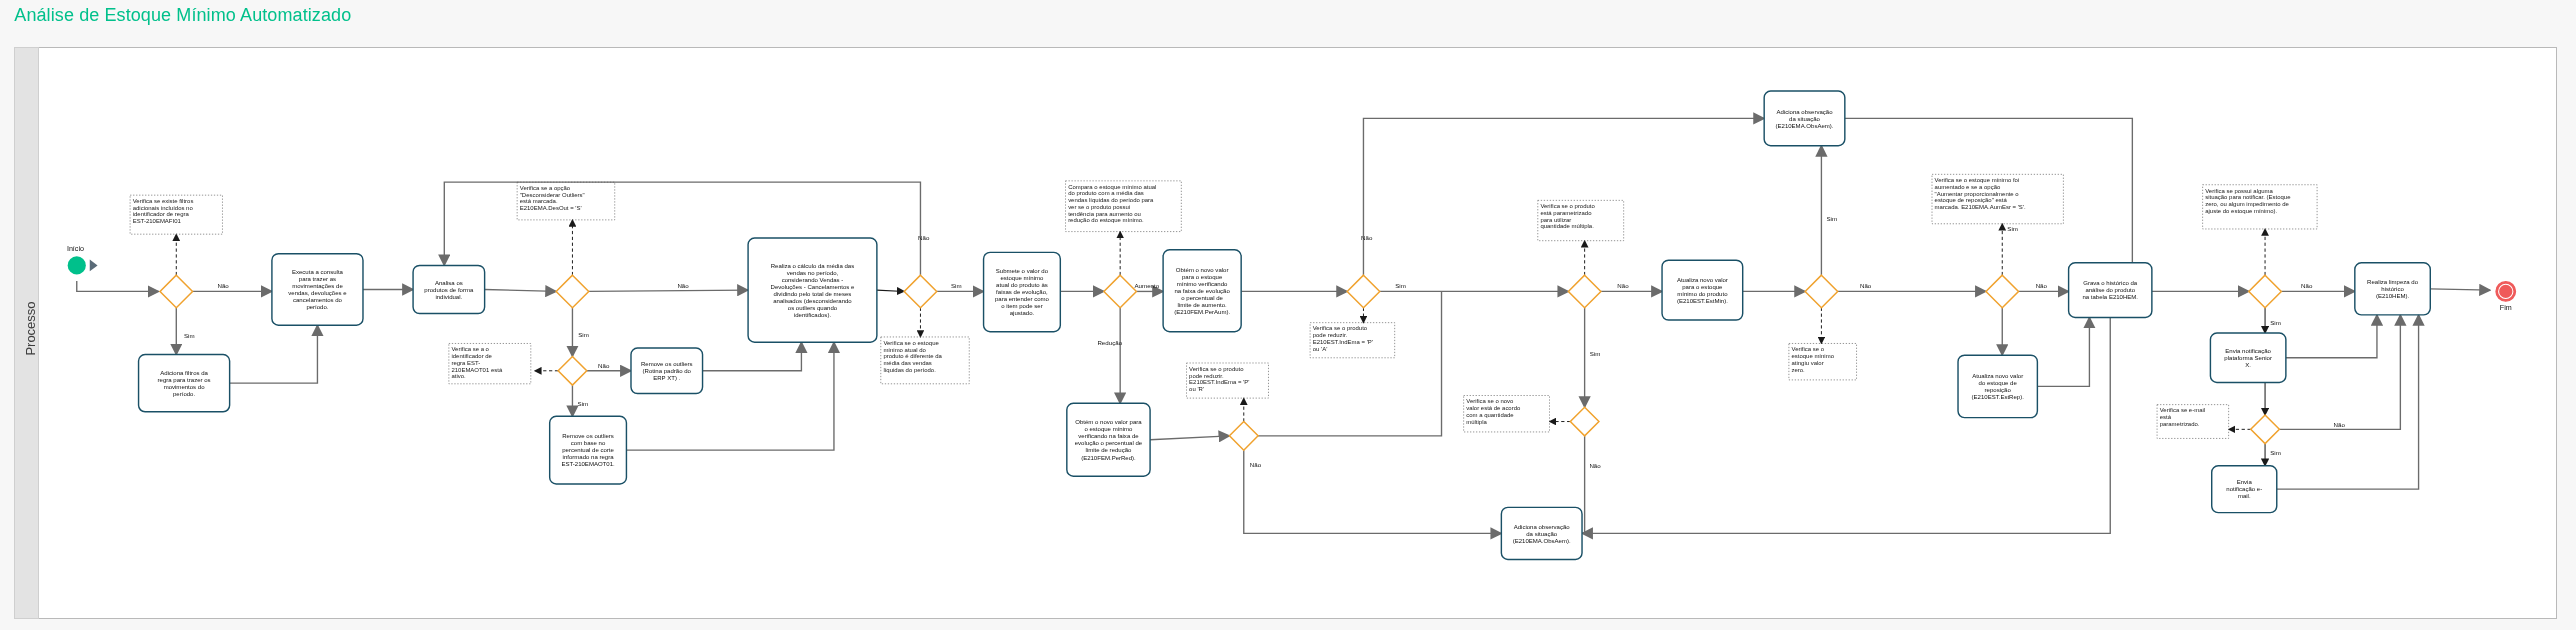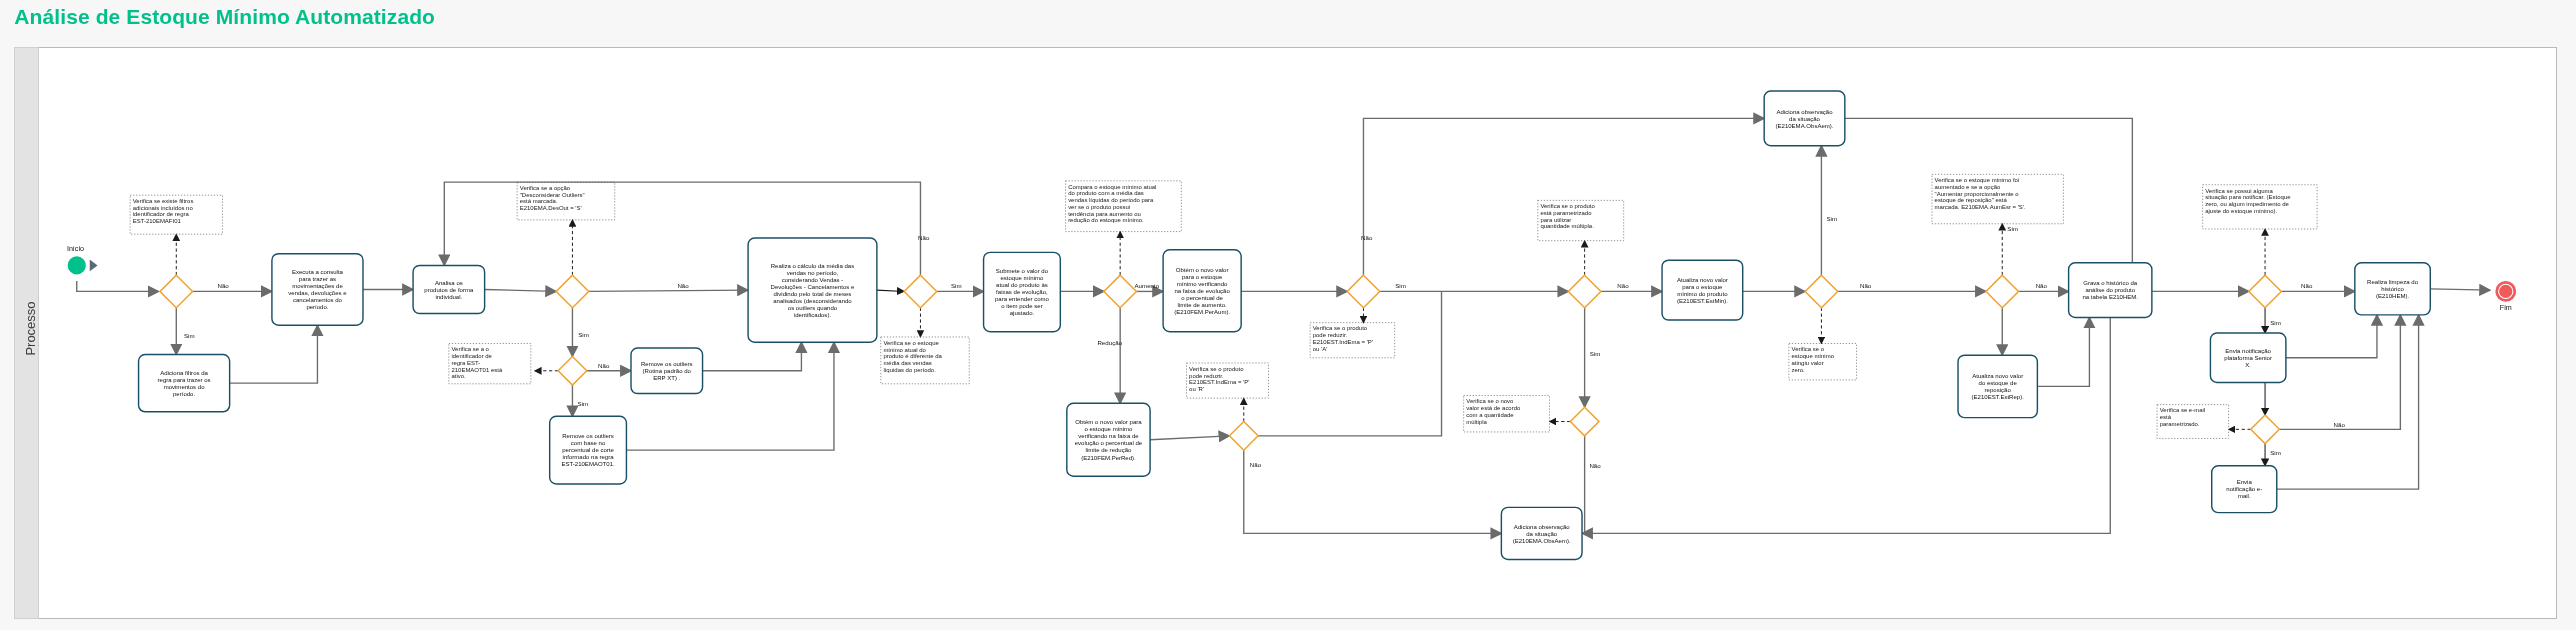--- a/index.html
+++ b/index.html
@@ -1,18 +1,18 @@
 <!DOCTYPE html>
 <html style="font-size:10.4px"><head>
 <meta charset="utf-8">
 <style>
   html,body{margin:0;padding:0;background:#f7f7f7;}
   body{font-family:"Liberation Sans",sans-serif;}
   #page{position:relative;width:2576px;height:631px;background:#f7f7f7;overflow:hidden;}
-  #title{position:absolute;left:14.3px;top:5.2px;font-size:21px;font-weight:bold;color:#00c08b;letter-spacing:0.1px;}
+  #title{position:absolute;left:14.3px;top:5.2px;font-size:18px;font-weight:normal;color:#00c08b;letter-spacing:0.1px;}
   #canvas-frame{position:absolute;left:14.3px;top:47px;width:2543px;height:572px;background:#fff;border:0.7px solid #b9b9b9;box-sizing:border-box;}
   #lane-header{position:absolute;left:14.3px;top:47px;width:25px;height:572px;background:#e3e3e3;border:0.7px solid #cfcfcf;box-sizing:border-box;}
   #lane-label{position:absolute;left:-251px;top:273px;width:533px;text-align:center;transform:rotate(-90deg);font-size:13px;color:#3d3d3d;white-space:nowrap;}
   svg{position:absolute;left:0;top:0;}
   .edge{stroke:#6b6b6b;stroke-width:2.1;fill:none;}
   .edgeblk{stroke:#1a1a1a;stroke-width:1.6;fill:none;}
   .dash{stroke:#1a1a1a;stroke-width:1.5;fill:none;stroke-dasharray:5 4;}
   .task{fill:#fff;stroke:#1a5066;stroke-width:2.2;}
   .gw{fill:#fff;stroke:#f0a22e;stroke-width:2.3;}
   .note{fill:none;stroke:#5c5c5c;stroke-width:1;stroke-dasharray:2 2.6;}

